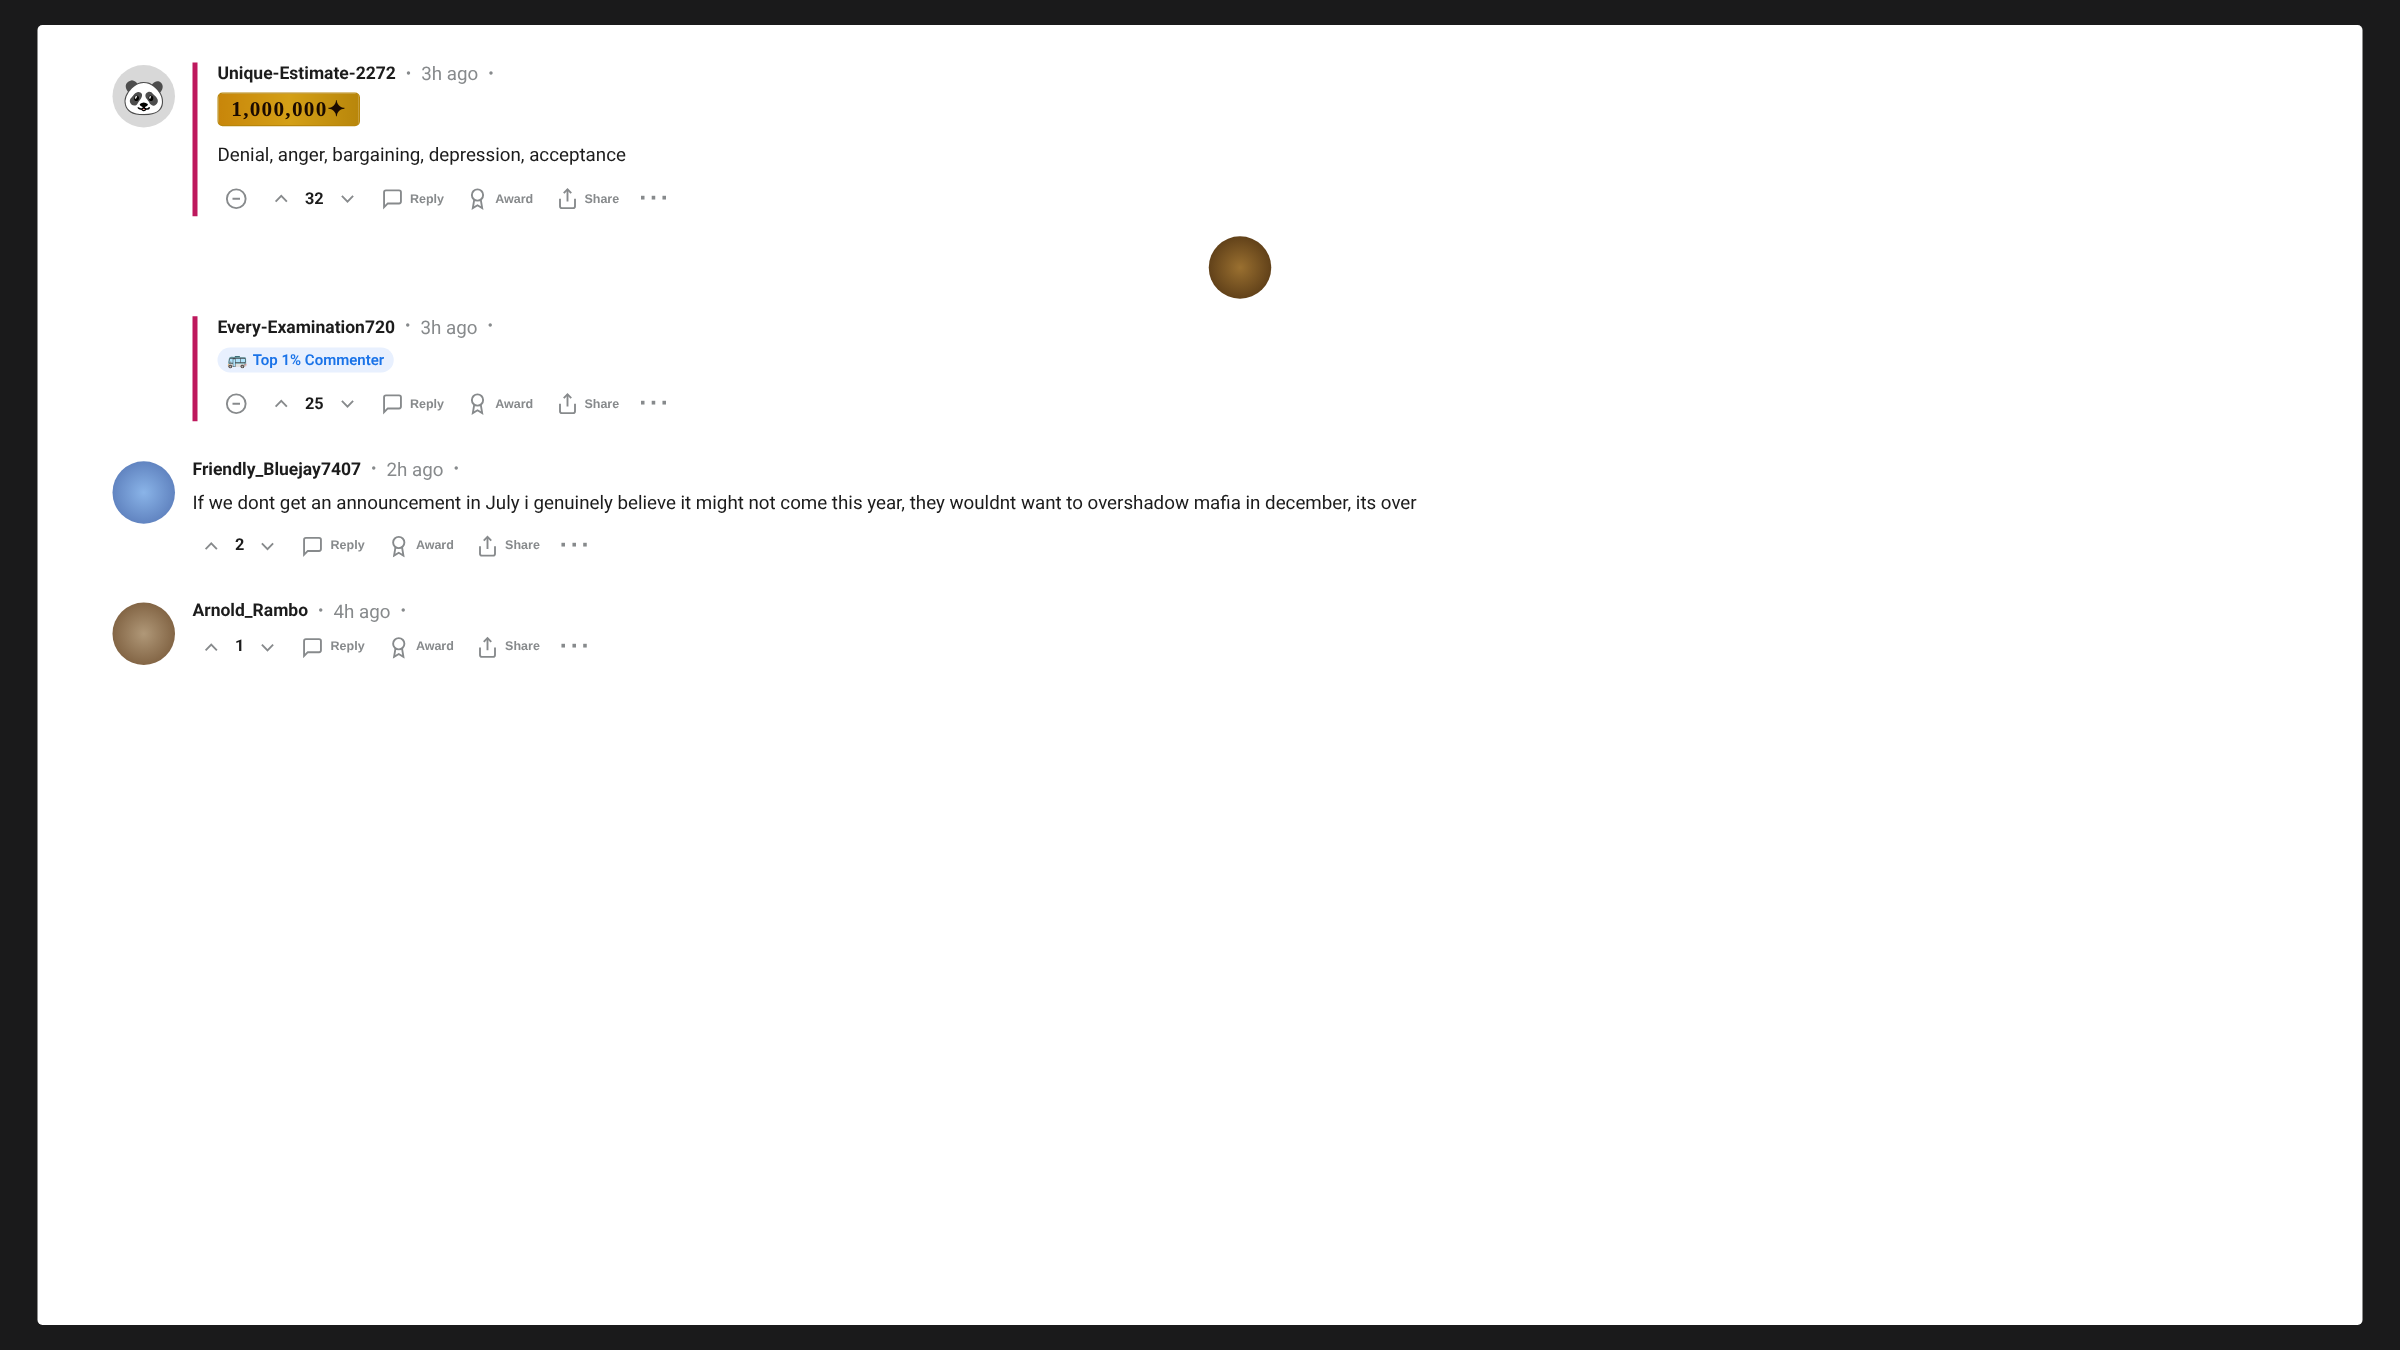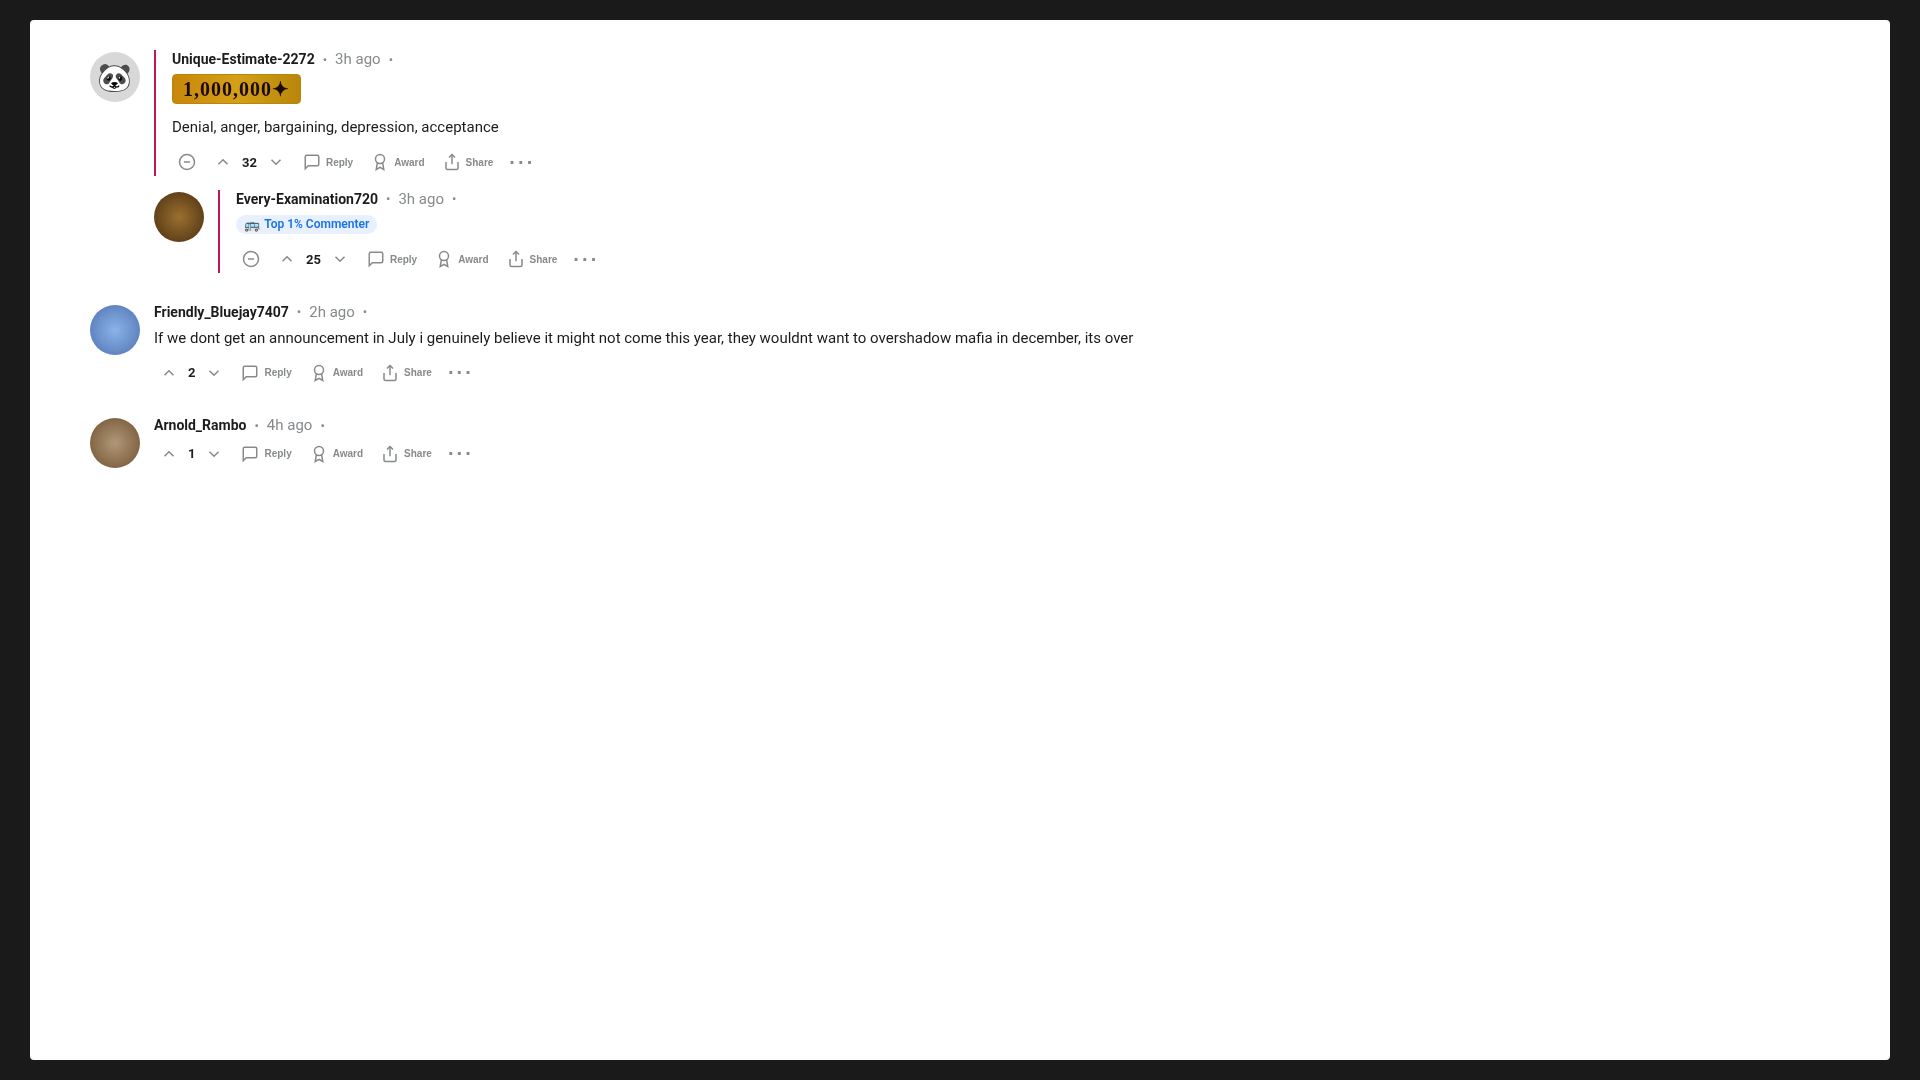--- a/index.html
+++ b/index.html
@@ -36,21 +36,21 @@
       border-radius: 50%;
       flex-shrink: 0;
       overflow: hidden;
       display: flex;
       align-items: center;
       justify-content: center;
       font-size: 22px;
     }
     .comment-body {
       flex: 1;
-      border-left: 2px solid #be185d;
+      border-left: 4px solid #be185d;
       padding-left: 16px;
     }
     .comment-header {
       display: flex;
       align-items: center;
       gap: 8px;
       margin-bottom: 6px;
       flex-wrap: wrap;
     }
     .comment-username {
@@ -175,21 +175,21 @@
         <div class="avatar av-panda" style="font-size:28px;background:#d8d8d8;">🐼</div>
       </div>
       <div class="comment-body">
         <div class="comment-header">
           <span class="comment-username">Unique-Estimate-2272</span>
           <span class="comment-dot">•</span>
           <span class="comment-time">3h ago</span>
           <span class="comment-dot">•</span>
         </div>
         <div style="margin-bottom:8px;">
-          <span class="badge badge-karma" style="font-family:serif;font-size:20px;font-weight:900;background:linear-gradient(90deg,#c8860a,#d4a017,#b8860b);color:#1a0a00;border:1.5px solid #b8860b;border-radius:4px;padding:2px 10px;">1,000,000✦</span>
+          <span class="badge badge-karma" style="font-family:serif;font-size:17px;font-weight:900;background:linear-gradient(90deg,#c8860a,#d4a017,#b8860b);color:#1a0a00;border:1.5px solid #b8860b;border-radius:4px;padding:2px 10px;">1,000,000✦</span>
         </div>
         <div class="comment-text">Denial, anger, bargaining, depression, acceptance</div>
         <div class="comment-actions">
           <button class="action-btn">
             <svg class="svg-icon" width="18" height="18" viewBox="0 0 24 24" fill="none" stroke="#878a8c" stroke-width="2">
                 <circle cx="12" cy="12" r="10"></circle>
                 <line x1="8" y1="12" x2="16" y2="12"></line>
               </svg>
           </button>
           <div class="vote-area">
@@ -224,21 +224,21 @@
                 <polyline points="16 6 12 2 8 6"></polyline>
                 <line x1="12" y1="2" x2="12" y2="15"></line>
               </svg>
             <span>Share</span>
           </button>
           <button class="action-btn more-btn" style="font-size:20px;letter-spacing:2px;">···</button>
         </div>
       </div>
     </div>
 
-    <div class="comment" id="comment-2" style="margin-left:64px;margin-top:4px;">
+    <div class="comment" id="comment-2" style="margin-left:64px;margin-top:4px;flex-direction:column;">
       <div style="display:flex;flex-direction:column;align-items:center;gap:6px;padding-top:2px;">
         <div class="avatar av-brown" style="background:radial-gradient(circle, #9a7030 0%, #4a2e10 100%);"></div>
       </div>
       <div class="comment-body">
         <div class="comment-header">
           <span class="comment-username">Every-Examination720</span>
           <span class="comment-dot">•</span>
           <span class="comment-time">3h ago</span>
           <span class="comment-dot">•</span>
         </div>

